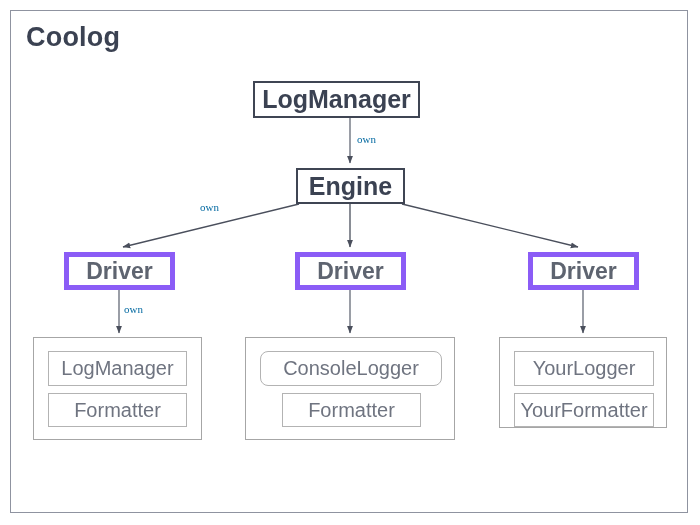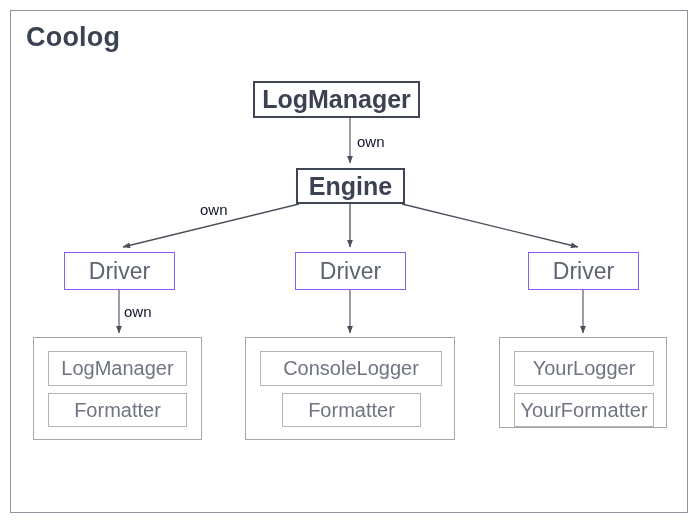--- a/index.html
+++ b/index.html
@@ -55,23 +55,23 @@
   }
   
   .node.strong {
     border: 2px solid #3f4553;
     color: #3b4252;
     font-weight: bold;
     font-size: 25px;
   }
   
   .node.plain {
-    border: 1px solid #8b5cf6;
+    border: 5px solid #8b5cf6;
     color: #5e6470;
-    font-weight: normal;
+    font-weight: bold;
     font-size: 23px;
   }
   
   .group {
     position: absolute;
     box-sizing: border-box;
     border: 1px solid #a6a6a6;
     background: #ffffff;
   }
   .leaf {
@@ -81,24 +81,24 @@
     background: #ffffff;
     display: flex;
     align-items: center;
     justify-content: center;
     color: #6f7480;
     font-size: 20px;
     white-space: nowrap;
   }
   .edge-label {
     position: absolute;
-    font-size: 15px;
-    color: #0f172a;
+    font-size: 11px;
+    color: #0369a1;
     white-space: nowrap;
-    font-family: Liberation Sans, sans-serif;
+    font-family: Liberation Serif, serif;
   }
 </style>
 </head>
 <body>
 
 <div id="canvas">
 
   <div id="frame"></div>
 
   <div id="title">Coolog</div>
@@ -146,21 +146,21 @@
   <div class="group" style="left:33px; top:337px; width:169px; height:103px;">
     <div class="leaf" style="left:14px; top:13px; width:139px; height:35px;">
       <span>LogManager</span>
     </div>
     <div class="leaf" style="left:14px; top:55px; width:139px; height:34px;">
       <span>Formatter</span>
     </div>
   </div>
 
   <div class="group" style="left:245px; top:337px; width:210px; height:103px;">
-    <div class="leaf" style="left:14px; top:13px; width:182px; height:35px;">
+    <div class="leaf" style="left:14px; top:13px; width:182px; height:35px;border-radius:8px;">
       <span>ConsoleLogger</span>
     </div>
     <div class="leaf" style="left:36px; top:55px; width:139px; height:34px;">
       <span>Formatter</span>
     </div>
   </div>
 
   <div class="group" style="left:499px; top:337px; width:168px; height:91px;">
     <div class="leaf" style="left:14px; top:13px; width:140px; height:35px;">
       <span>YourLogger</span>

